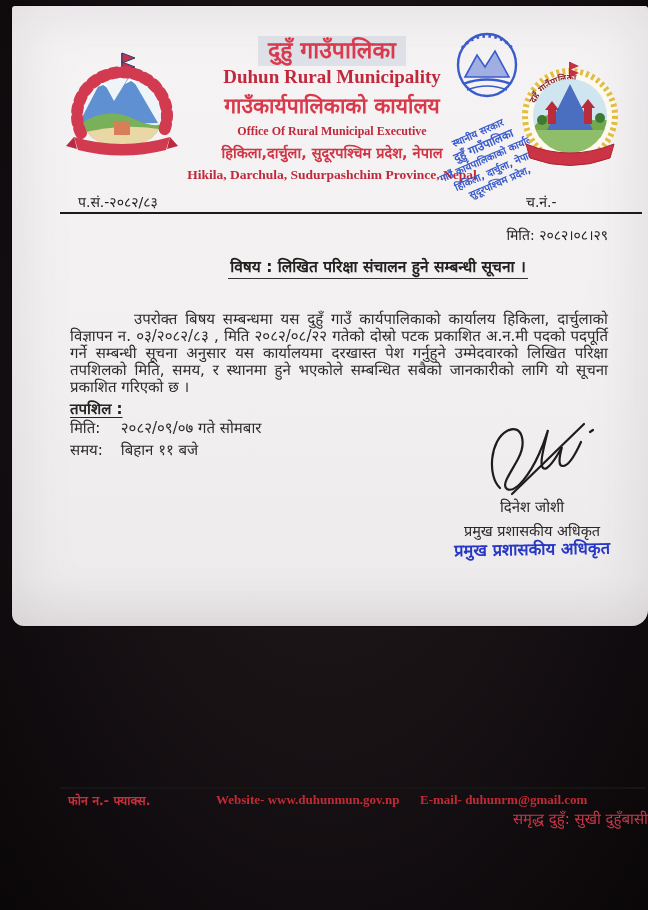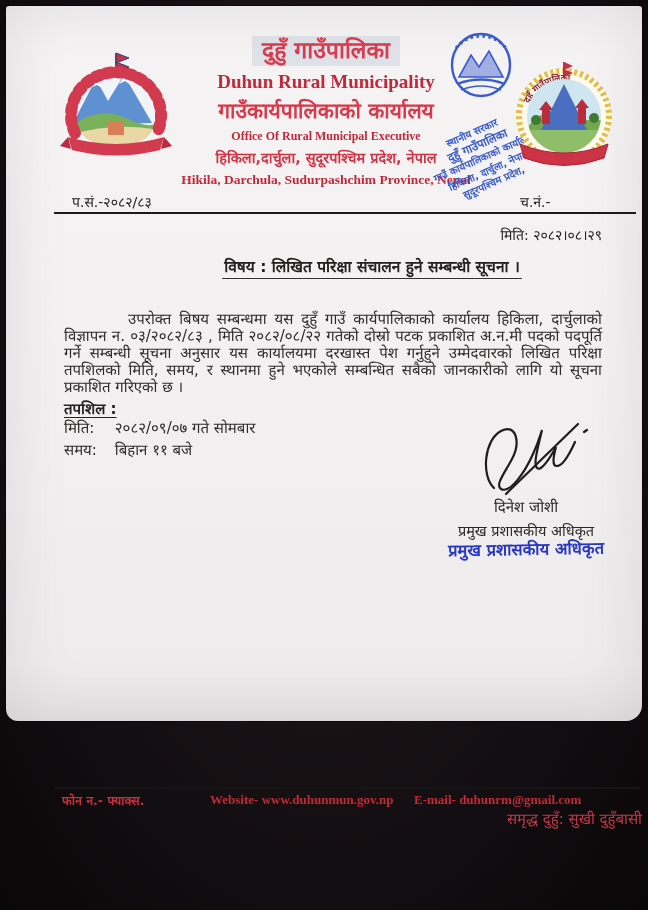--- a/index.html
+++ b/index.html
@@ -6,31 +6,31 @@
   body{
     width:648px;height:910px;overflow:hidden;
     font-family:"DejaVu Sans",sans-serif;
     background:#0f0b0d;
   }
   .photo{
     position:relative;width:648px;height:910px;
     background:radial-gradient(ellipse at 50% 40%, #241c1f 0%, #120d10 70%, #0a0708 100%);
   }
   .paper{
-    position:absolute;left:6px;top:6px;width:636px;height:715px;
+    position:absolute;left:12px;top:6px;width:636px;height:620px;
     background:linear-gradient(180deg,#f5f3f4 0%,#f2f0f1 55%,#edebec 92%,#e7e4e5 100%);
     border-radius:3px 3px 16px 12px;
     box-shadow:0 0 0 1px rgba(0,0,0,.35), inset 0 0 60px rgba(120,110,115,.18);
   }
   .abs{position:absolute;}
   
   .header-center{left:130px;top:30px;width:380px;text-align:center;line-height:1.15;}
   .np-title{display:inline-block;font-size:23px;font-weight:bold;color:#d93a4e;
     background:rgba(186,196,214,.38);padding:1px 10px 3px;}
-  .en-title{font-family:"Liberation Serif",serif;font-size:19px;font-weight:bold;color:#c0293c;margin-top:5px;}
+  .en-title{font-family:"Liberation Serif",serif;font-size:19px;font-weight:bold;color:#c0293c;}
   .np-office{font-size:21px;font-weight:bold;color:#d8394b;margin-top:6px;}
   .en-office{font-family:"Liberation Serif",serif;font-size:12px;font-weight:bold;color:#c0293c;margin-top:7px;}
   .np-address{font-size:14.5px;font-weight:bold;color:#d03545;margin-top:6px;}
   .en-address{font-family:"Liberation Serif",serif;font-size:13.5px;font-weight:bold;color:#c0293c;margin-top:5px;}
   .emblem-left{left:44px;top:44px;width:132px;height:116px;}
   .emblem-right{left:506px;top:48px;width:104px;height:122px;}
   
   .stamp-wrap{left:392px;top:22px;width:170px;height:150px;opacity:.92;}
   .stamp-emblem{position:absolute;left:46px;top:0;width:74px;height:78px;}
   .stamp-text{position:absolute;left:-6px;top:96px;width:182px;text-align:center;

